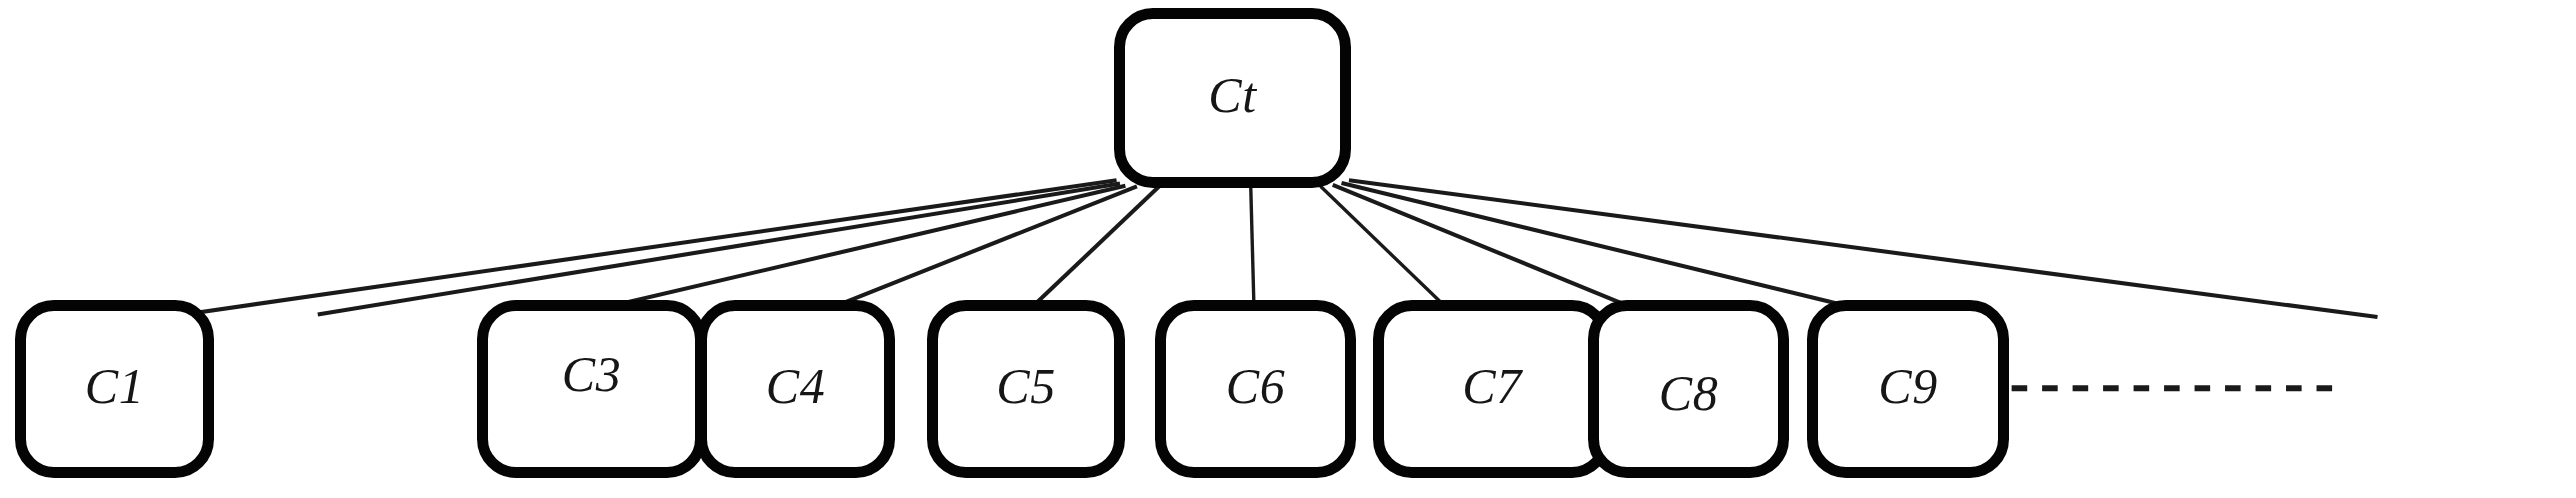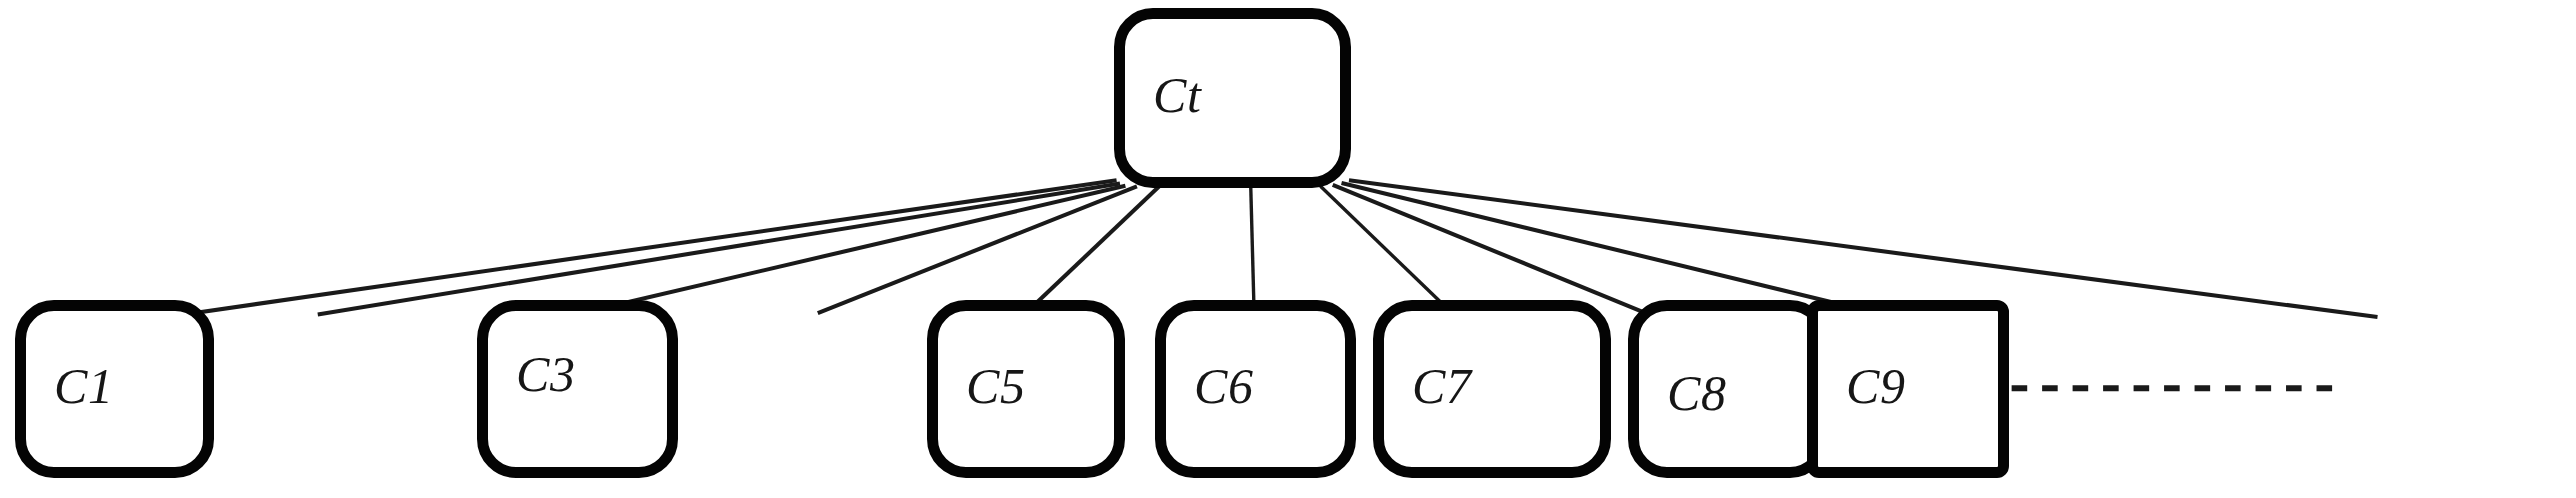--- a/index.html
+++ b/index.html
@@ -23,22 +23,21 @@
   }
   .node {
     position: absolute;
     box-sizing: border-box;
     background: #ffffff;
     border: 11.5px solid #040404;
     border-radius: 39px;
     z-index: 1;
     display: flex;
     align-items: center;
-    justify-content: flex-start;
-    padding-left: 28px;
+    justify-content: center;
   }
   .node .label {
     font-style: italic;
     font-size: 50px;
     line-height: 1;
     color: #161616;
     letter-spacing: 0.7px;
     transform: translateY(-2.7px);
   }
   .root-node {
@@ -46,29 +45,29 @@
     top: 8.1px;
     width: 237px;
     height: 180px;
   }
   .child-node {
     top: 300px;
     height: 178px;
   }
   .c1 { left: 15px;   width: 199px; }
   .c2 { left: 249px;  width: 203px; }
-  .c3 { left: 477px;  width: 201px; }
+  .c3 { left: 477px;  width: 229px; }
   .c3 .label { transform: translateY(-15px); }
   .c4 { left: 696px; width: 199px; }
   .c5 { left: 927px; width: 198px; }
   .c6 { left: 1155px; width: 201px; }
   .c7 { left: 1373px; width: 238px; }
-  .c8 { left: 1588px; width: 201px; margin-left: 40px; }
+  .c8 { left: 1588px; width: 201px; }
   .c8 .label { transform: translateY(4.1px); }
-  .c9 { left: 1807px; width: 202px; border-radius: 12px; }
+  .c9 { left: 1807px; width: 202px; }
   .cn { left: 2337px; width: 229px; }
 </style>
 </head>
 <body>
 
 <div class="canvas">
 
   <svg class="edges" width="2576" height="498" viewBox="0 0 3800 735" stroke="#1a1a1a" stroke-width="6" fill="none">
     <line x1="1647" y1="266" x2="230" y2="470"></line>
     <line x1="1652" y1="271" x2="468" y2="464"></line>
@@ -89,20 +88,23 @@
 
   <div class="node child-node c1">
     <span class="label">C1</span>
   </div>
 
 
   <div class="node child-node c3">
     <span class="label">C3</span>
   </div>
 
+  <div class="node child-node c4">
+    <span class="label">C4</span>
+  </div>
 
   <div class="node child-node c5">
     <span class="label">C5</span>
   </div>
 
   <div class="node child-node c6">
     <span class="label">C6</span>
   </div>
 
   <div class="node child-node c7">

